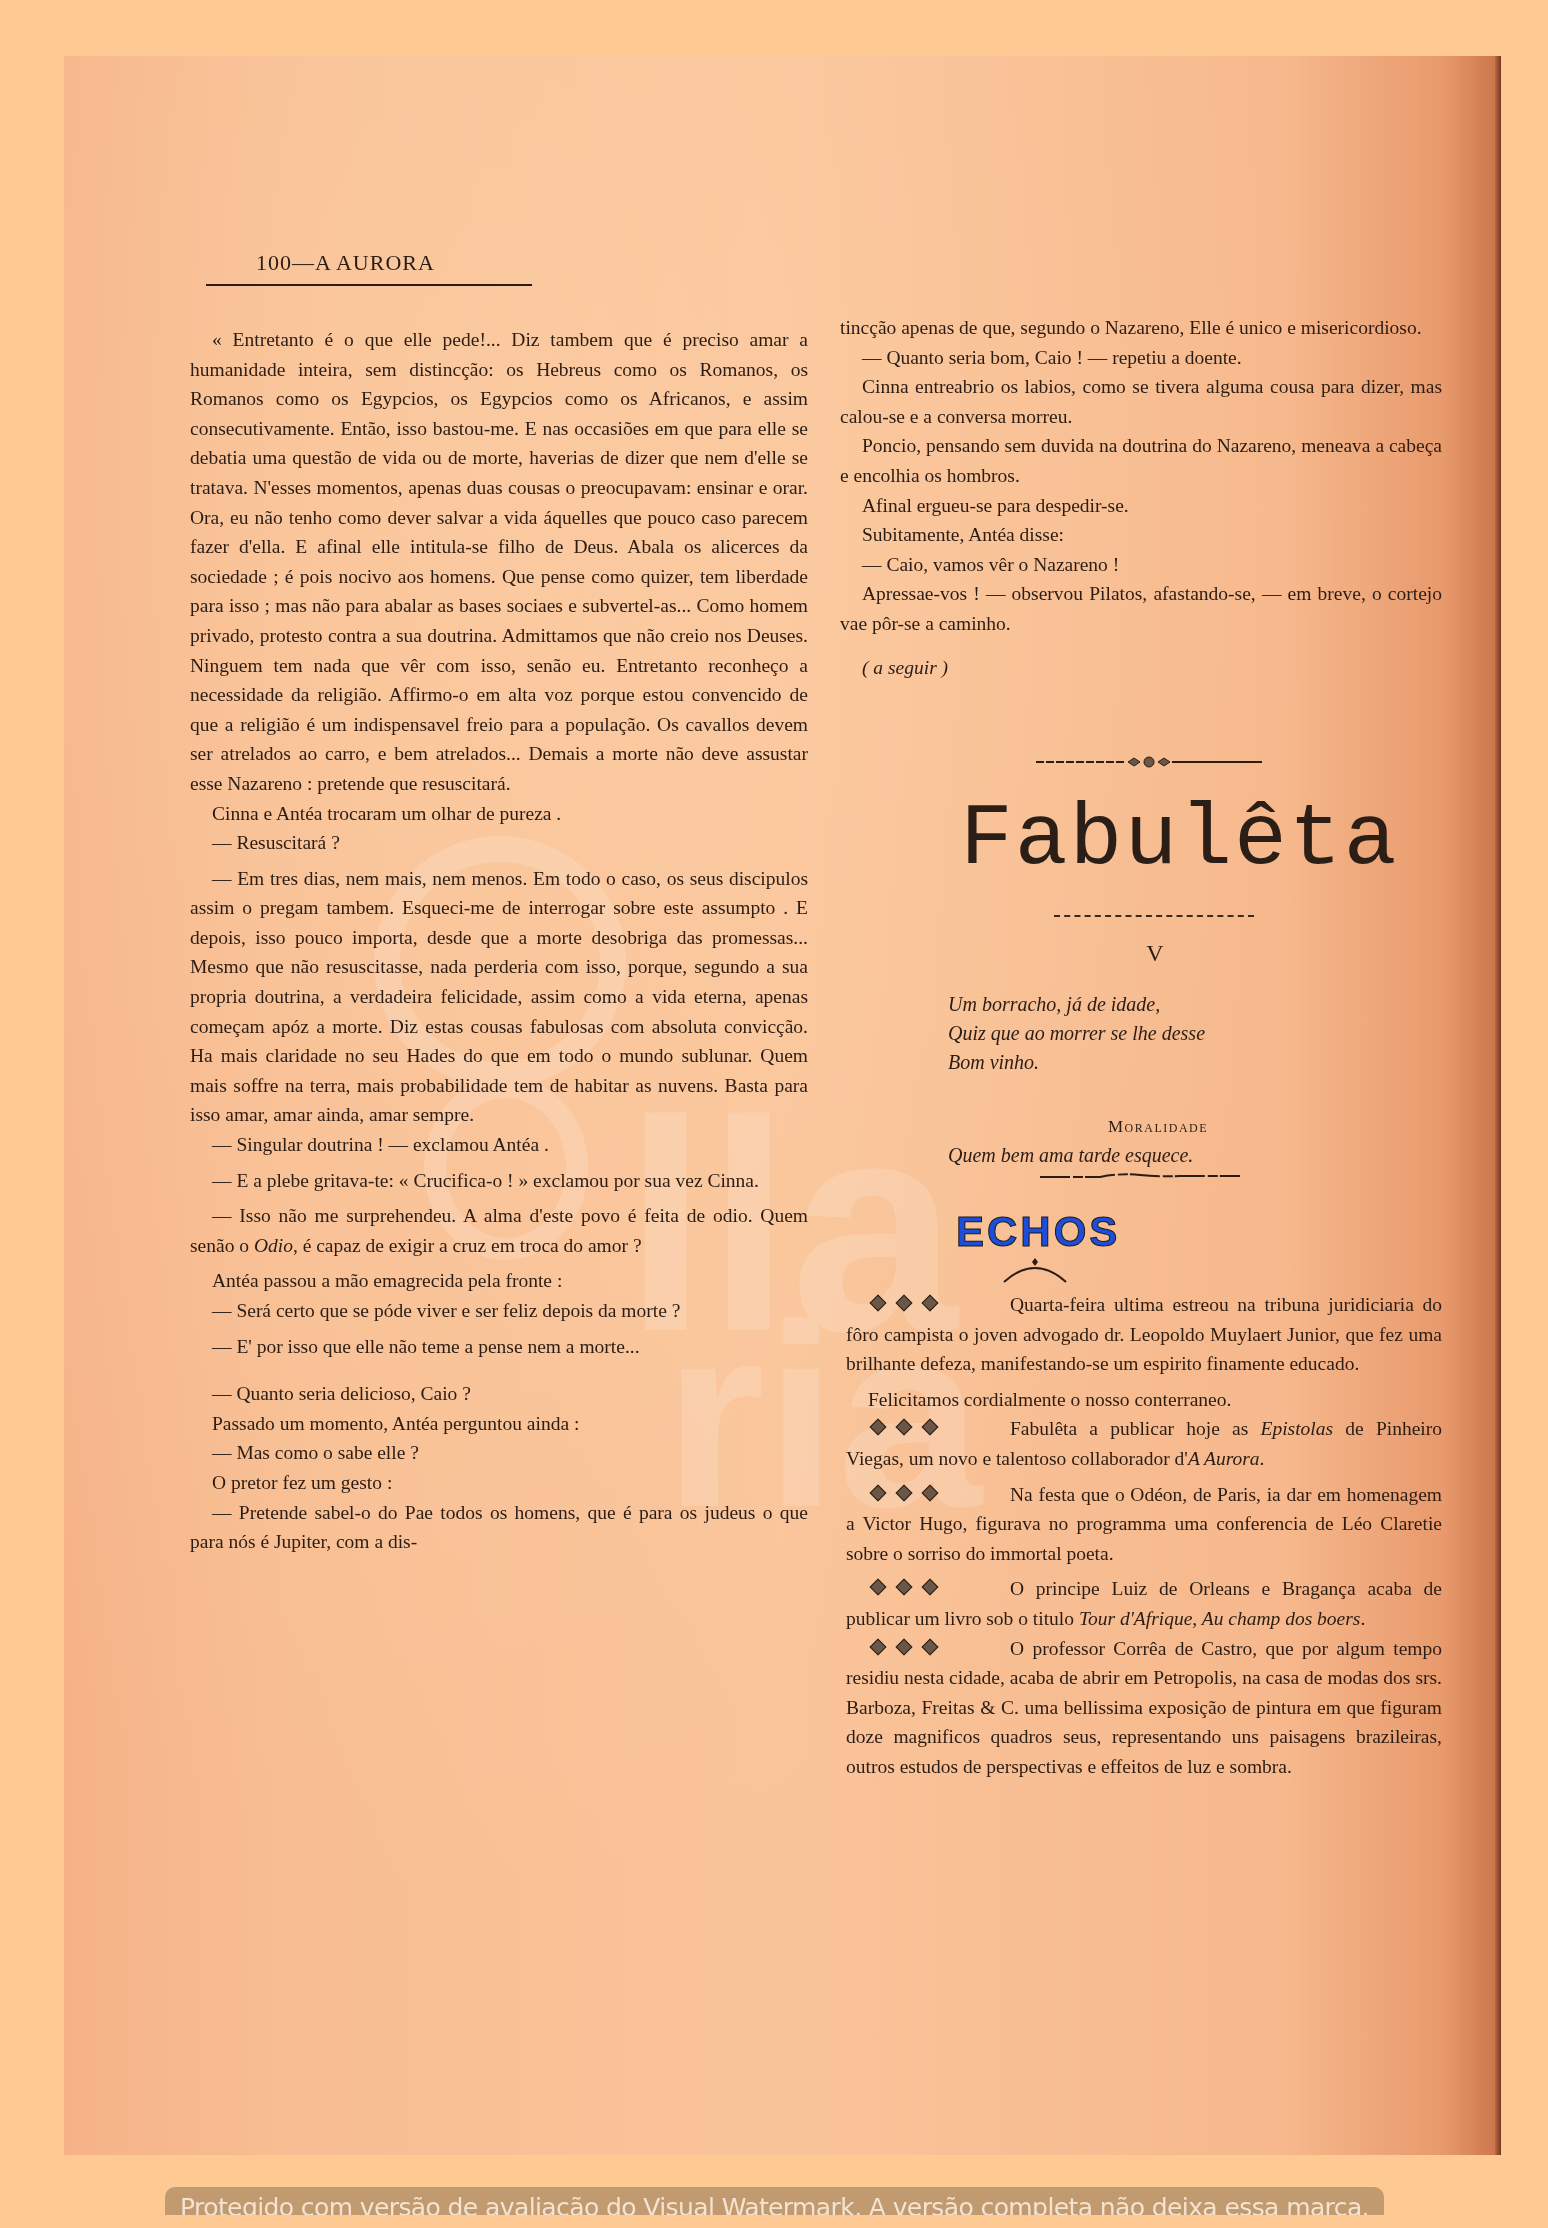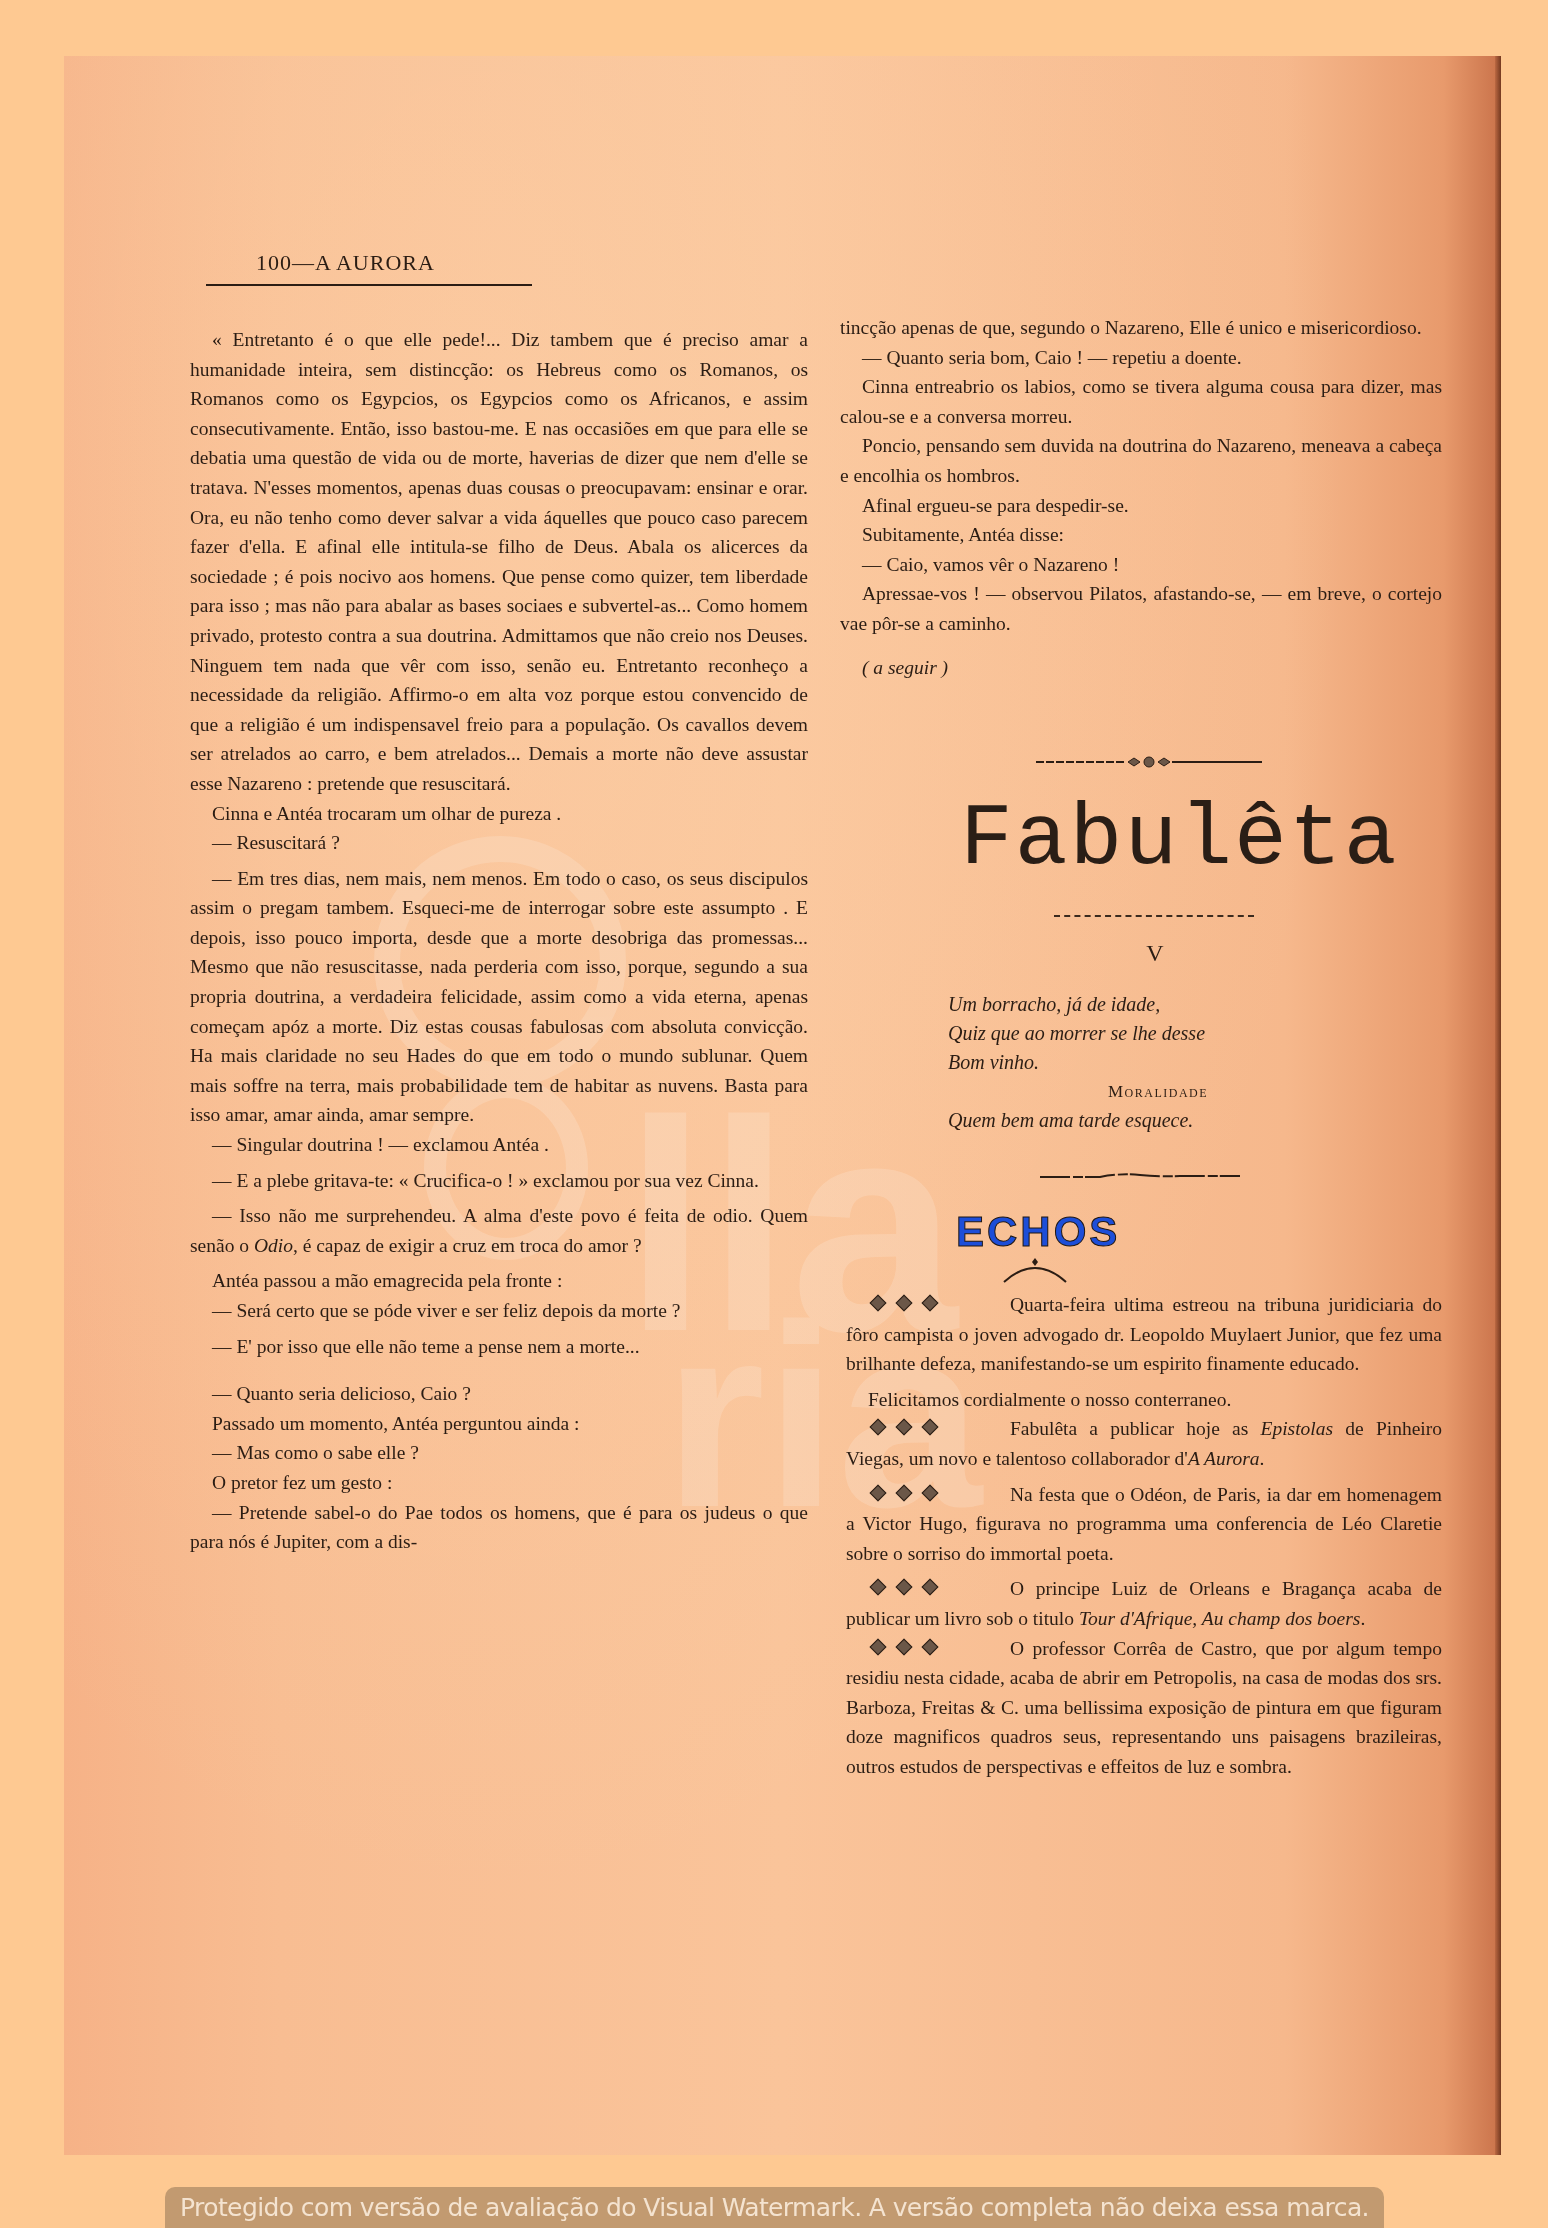--- a/index.html
+++ b/index.html
@@ -67,40 +67,40 @@
   }
   .fab-numeral {
     position: absolute; left: 1120px; top: 940px; width: 70px; text-align: center; font-size: 24px;
   }
   .verse {
     position: absolute; left: 948px; top: 990px; width: 420px;
     font-style: italic; font-size: 20px; line-height: 29px;
   }
   .verse .moral {
     font-style: normal; font-variant: small-caps; letter-spacing: 1.5px;
-    text-align: center; font-size: 17px; padding-left: 0;
+    text-align: center; font-size: 17px; padding-left: 0; margin-top: 35px;
   }
   .echos-orn-top {
     position: absolute; left: 1040px; top: 1172px; width: 200px; height: 8px;
   }
   .echos-title {
     position: absolute; left: 956px; top: 1208px;
     font-family: "Liberation Sans", "DejaVu Sans", sans-serif; font-weight: bold;
     font-size: 42px; letter-spacing: 3px; color: #1d4ed8;
     -webkit-text-stroke: 1px #1f150e;
   }
   .echos-orn { position: absolute; left: 1000px; top: 1258px; width: 70px; height: 26px; }
 
   .diamonds { display: inline-block; width: 142px; text-indent: 0; }
   .diamonds span { display: inline-block; width: 10px; height: 10px; margin: 0 10px 2px 4px;
     background: #6b5748; border: 1px solid #2b1d14; transform: rotate(45deg); }
   .col-echos { left: 846px; top: 1290px; width: 596px; }
 
   .watermark-bar {
-    position: absolute; left: 165px; top: 2187px; width: 1219px; height: 41px;
+    position: absolute; left: 165px; top: 2187px; width: 1219px; height: 28px;
     background: #c29a70; border-radius: 10px 10px 0 0;
     color: #f4e3d0; font-family: "DejaVu Sans", sans-serif; font-size: 25px; letter-spacing: -0.6px;
     text-align: center; line-height: 41px; white-space: nowrap; overflow: hidden;
   }
 </style>
 </head>
 <body>
 
 <div class="page">
   <div class="wm-overlay">

